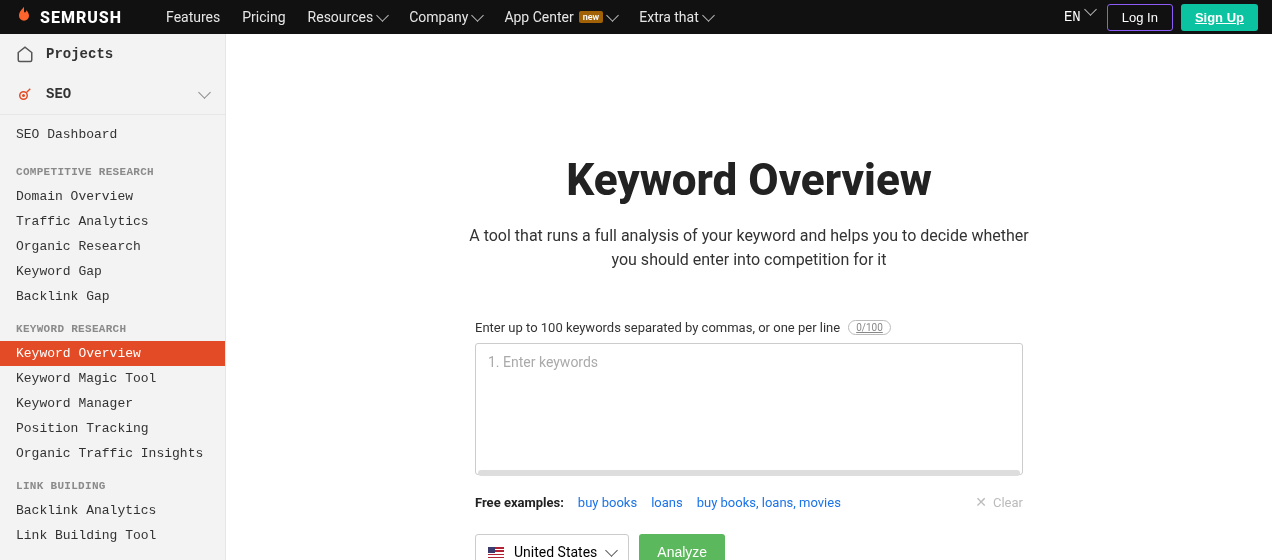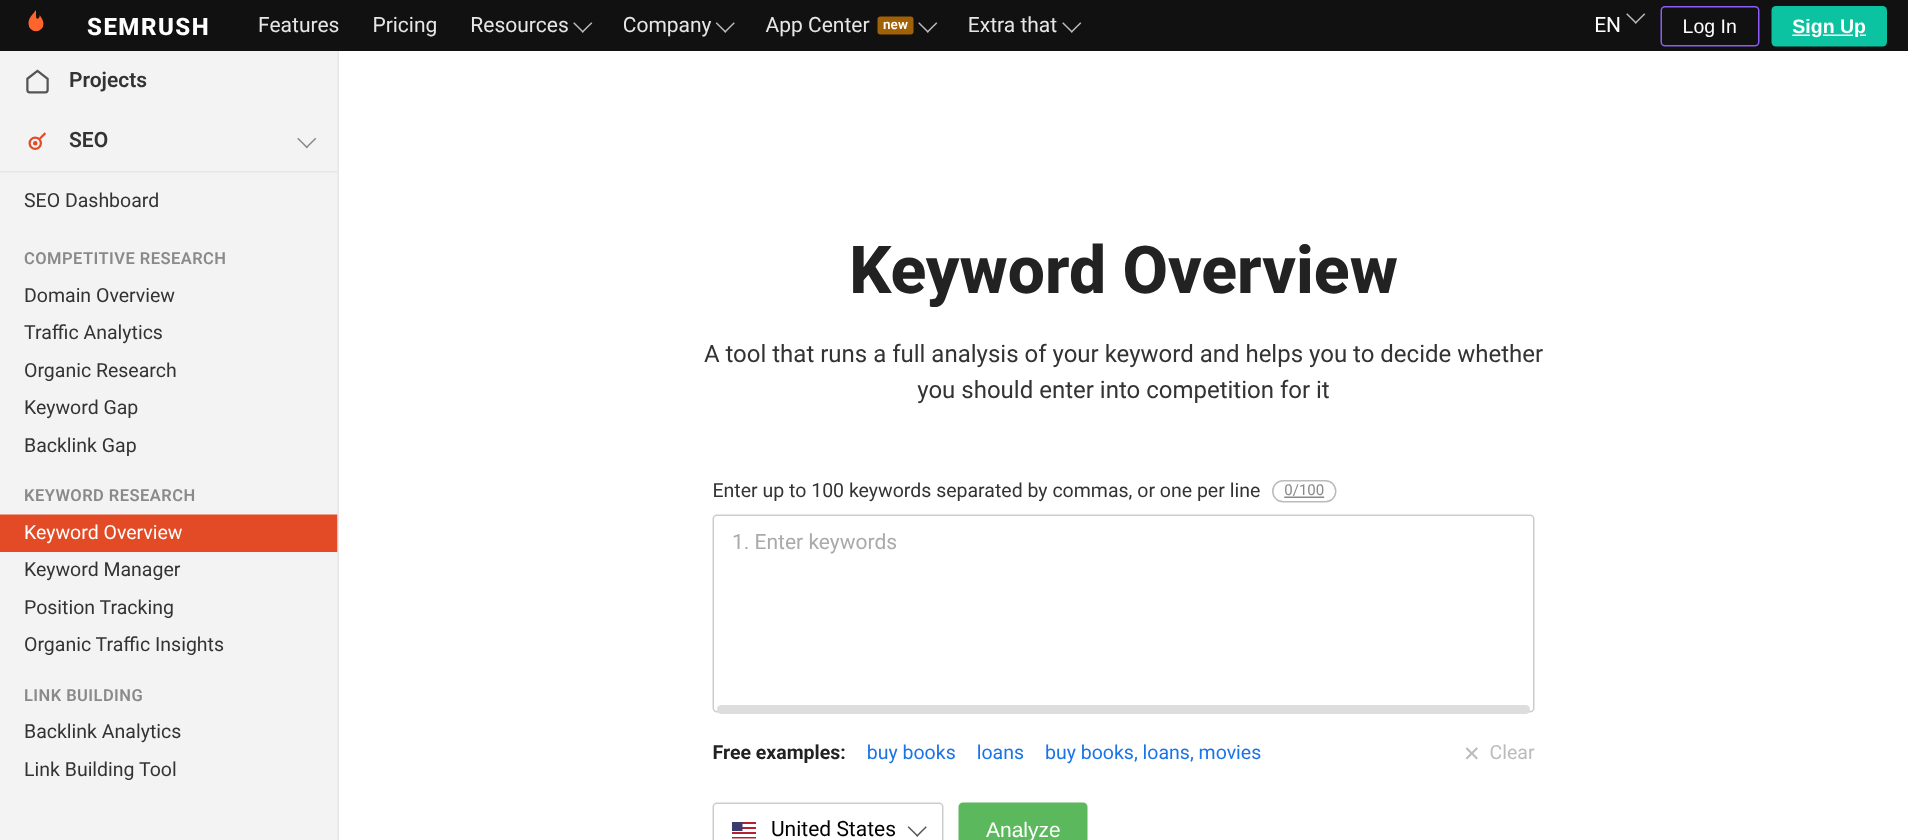--- a/index.html
+++ b/index.html
@@ -1,31 +1,31 @@
 <!DOCTYPE html>
 <html><head>
 <meta charset="utf-8">
 <style>
 * { box-sizing: border-box; margin: 0; padding: 0; }
 body { font-family: -apple-system, BlinkMacSystemFont, "Segoe UI", Roboto, Arial, sans-serif; width: 1272px; height: 560px; overflow: hidden; background: #fff; }
 
 .topbar { background: #111; height: 34px; display: flex; align-items: center; padding: 0 14px; color: #fff; font-size: 14px; }
-.logo { display: flex; align-items: center; gap: 24px; font-weight: 800; letter-spacing: 1px; font-size: 16px; margin-right: 32px;}
+.logo { display: flex; align-items: center; gap: 6px; font-weight: 800; letter-spacing: 1px; font-size: 16px; margin-right: 44px;}
 .logo-icon { color: #ff642d; font-size: 18px; }
 .nav { display: flex; gap: 22px; align-items: center; }
 .nav-item { color: #e6e6e6; cursor: pointer; display: flex; align-items: center; gap: 5px; }
 .chev { width: 9px; height: 9px; border-right: 1.5px solid #bbb; border-bottom: 1.5px solid #bbb; transform: rotate(45deg); margin-top: -4px; }
 .badge-new { background: #a16207; color: #fff; font-size: 9px; padding: 1px 4px; border-radius: 2px; font-weight: 600; }
 .spacer { flex: 1; }
-.lang { color: #fff; display: flex; gap: 5px; margin-right: 12px; cursor: pointer;}
+.lang { color: #fff; display: flex; gap: 5px; margin-right: 12px; cursor: pointer; font-family: Liberation Mono, monospace;}
 .btn-login { border: 1px solid #8b5cf6; background: transparent; color: #fff; padding: 5px 14px; border-radius: 3px; font-size: 13px; cursor: pointer; margin-right: 8px;}
 .btn-signup { background: #0bc3a0; border: none; color: #fff; padding: 6px 14px; border-radius: 3px; font-size: 13px; font-weight: 600; cursor: pointer; text-decoration: underline;}
 
 .layout { display: flex; height: calc(100% - 34px); }
-.sidebar { width: 226px; background: #f3f3f3; border-right: 1px solid #e6e6e6; overflow-y: auto; }
+.sidebar { width: 226px; background: #f3f3f3; border-right: 1px solid #e6e6e6; overflow-y: auto; font-family: Liberation Mono, monospace; }
 .side-row { display: flex; align-items: center; padding: 11px 16px; font-size: 14px; color: #333; cursor: pointer; gap: 12px;}
 .side-row.projects { font-weight: 600; }
 .side-row.seo { justify-content: space-between; border-bottom: 1px solid #e6e6e6; font-weight: 600;}
 .side-left { display: flex; align-items: center; gap: 12px;}
 .side-icon { width: 18px; height: 18px; display: inline-flex; align-items: center; justify-content: center; color: #666;}
 .side-group { font-size: 11px; color: #8a8a8a; font-weight: 600; letter-spacing: 0.3px; padding: 14px 16px 6px;}
 .side-item { font-size: 13px; color: #333; padding: 5px 16px; cursor: pointer; }
 .side-item.active { background: #e24b25; color: #fff; }
 
 .main { flex: 1; background: #fff; position: relative; padding-top: 120px;}
@@ -123,20 +123,21 @@
 
     <div class="side-group">COMPETITIVE RESEARCH</div>
     <div class="side-item">Domain Overview</div>
     <div class="side-item">Traffic Analytics</div>
     <div class="side-item">Organic Research</div>
     <div class="side-item">Keyword Gap</div>
     <div class="side-item">Backlink Gap</div>
 
     <div class="side-group">KEYWORD RESEARCH</div>
     <div class="side-item active">Keyword Overview</div>
+    <div class="side-item">Keyword Magic Tool</div>
     <div class="side-item">Keyword Manager</div>
     <div class="side-item">Position Tracking</div>
     <div class="side-item">Organic Traffic Insights</div>
 
     <div class="side-group">LINK BUILDING</div>
     <div class="side-item">Backlink Analytics</div>
     <div class="side-item">Link Building Tool</div>
   </div>
 
   <div class="main">

